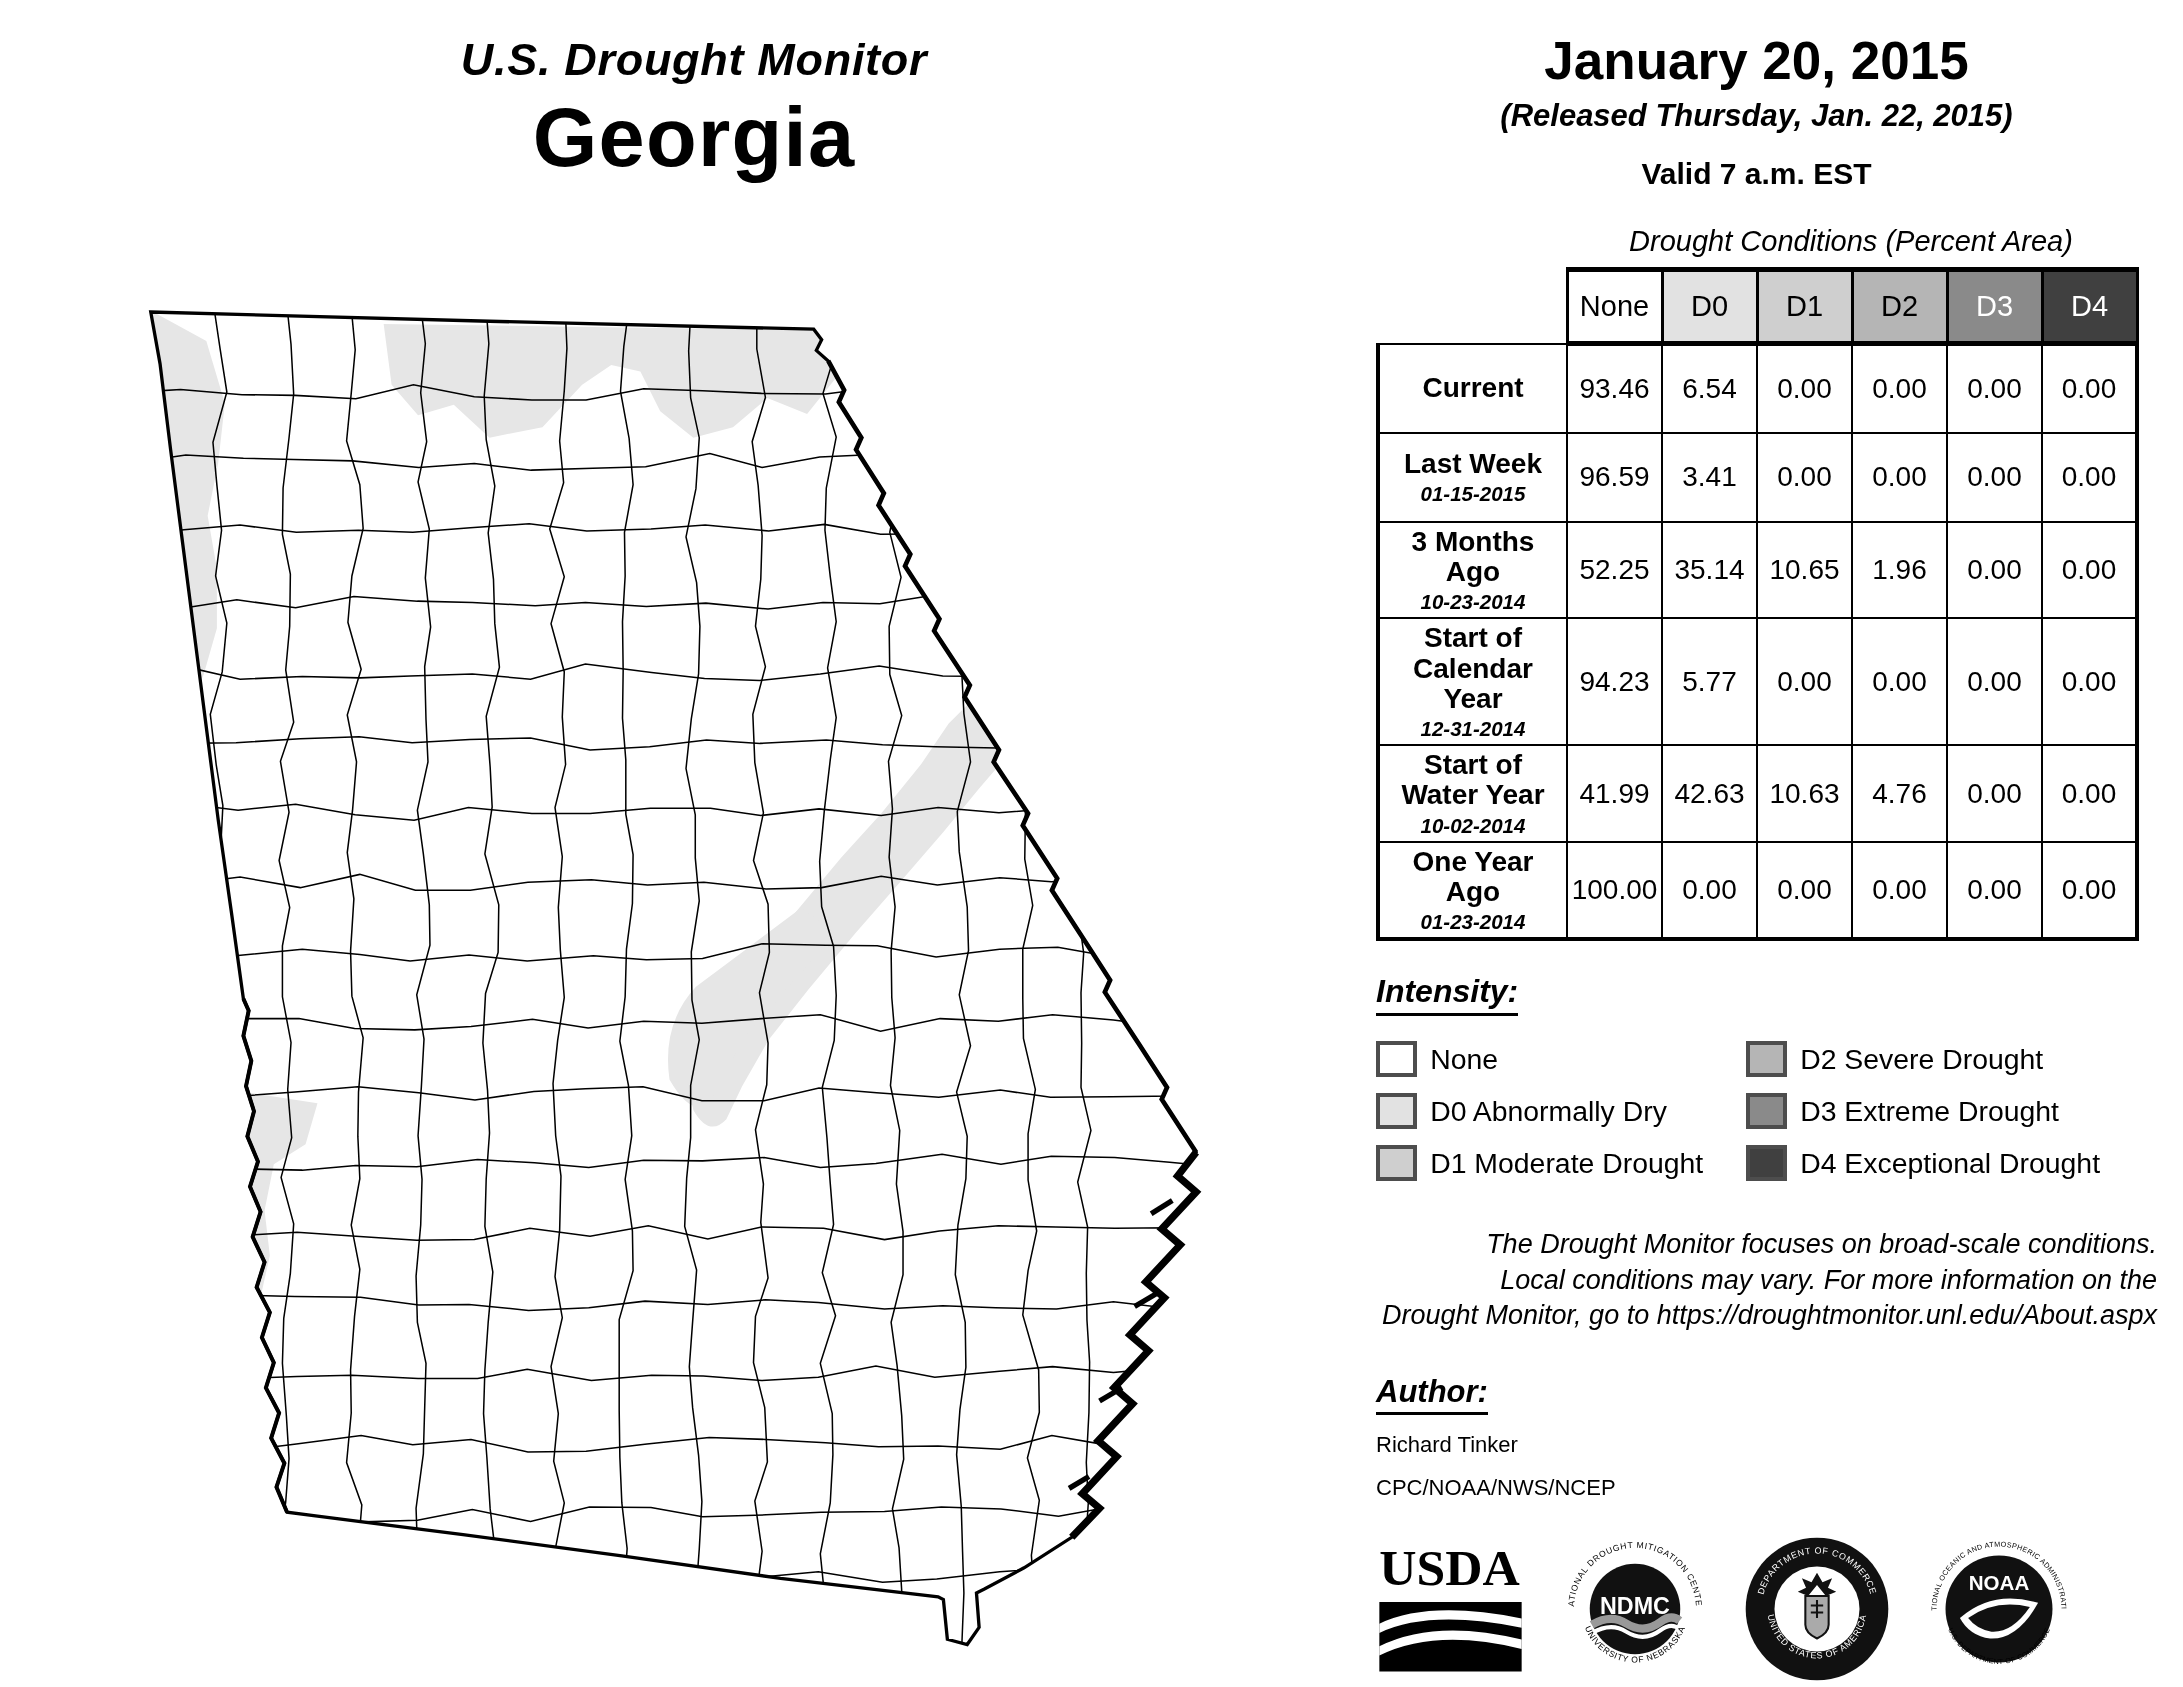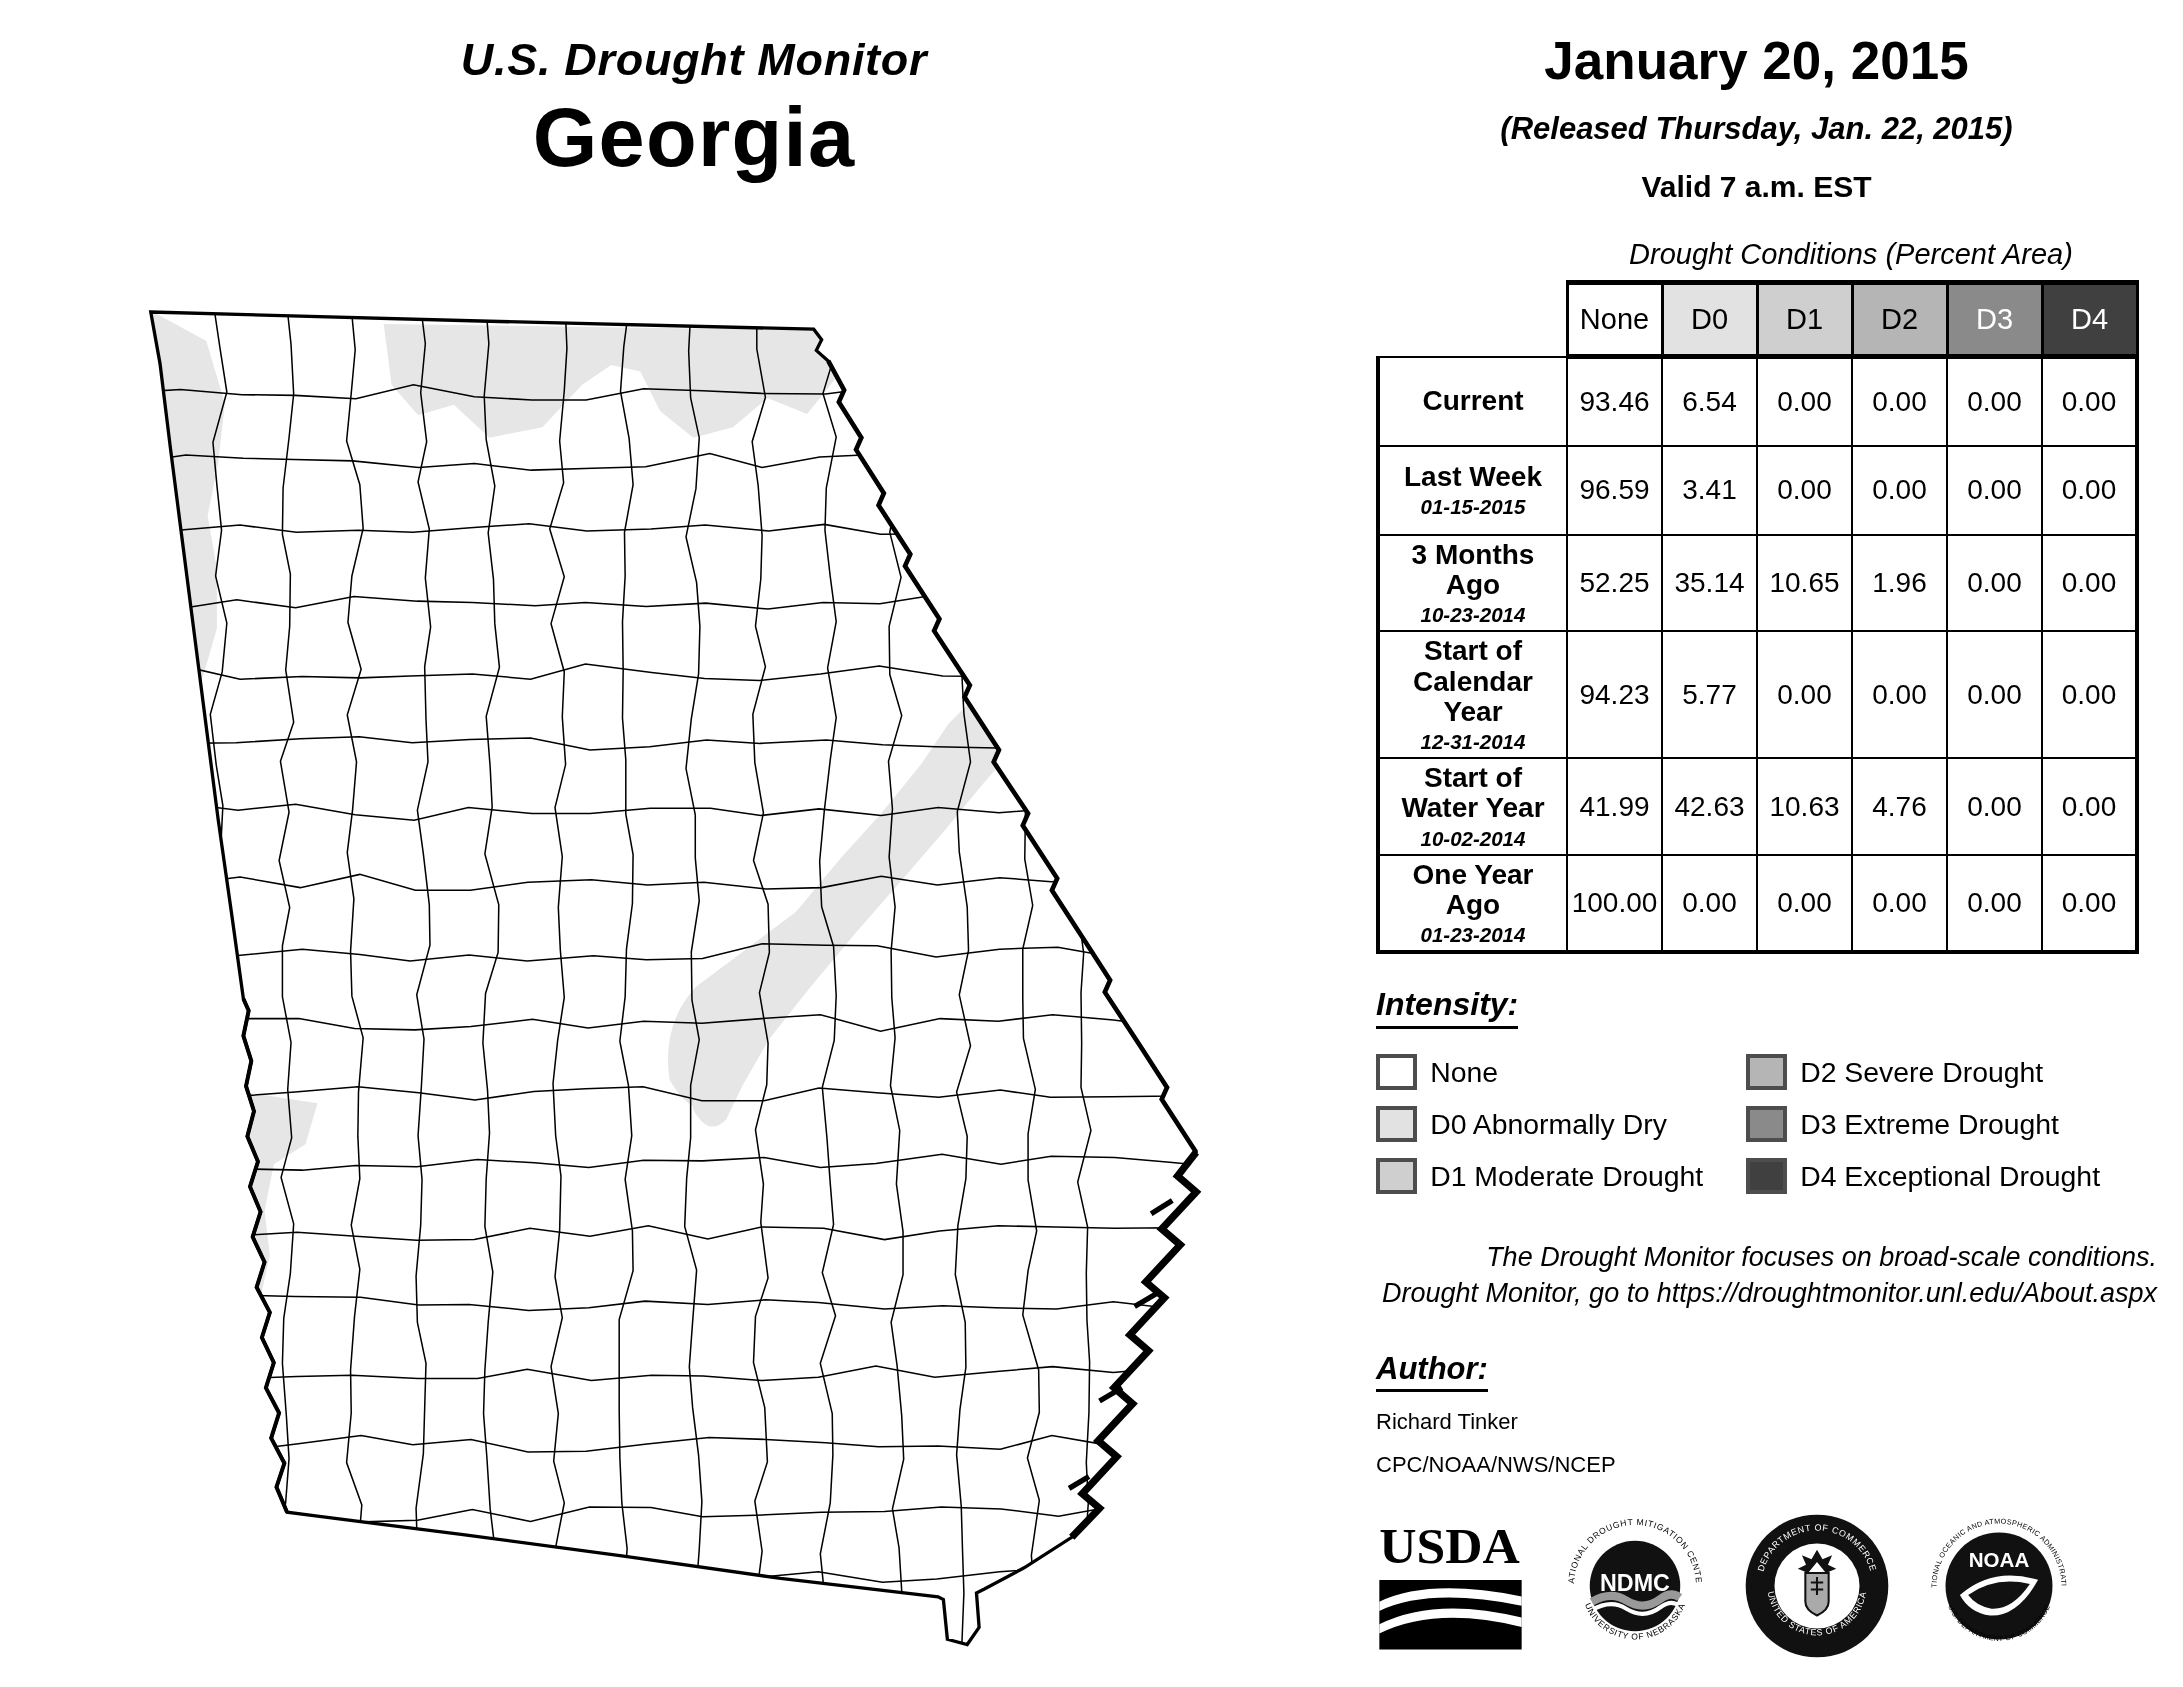--- a/index.html
+++ b/index.html
@@ -13,21 +13,21 @@
   .state-title  { font-size:83px; font-weight:bold; margin-top:4px; letter-spacing:1.3px; }
 
   
   .map-wrap { position:absolute; left:119px; top:284px; width:1138px; height:1370px; }
   .map-wrap svg { width:100%; height:100%; display:block; }
 
   
   .right { position:absolute; left:1376px; top:0; width:781px; padding-top:30px; }
   .date-block { text-align:center; width:761px; }
   .date-main  { font-size:53px; font-weight:bold; }
-  .date-released { font-size:31px; font-weight:bold; font-style:italic; margin-top:20px; }
+  .date-released { font-size:31px; font-weight:bold; font-style:italic; margin-top:7px; }
   .date-valid { font-size:30px; font-weight:bold; margin-top:23px; }
 
   .table-title { width:761px; padding-left:189px; text-align:center;
                  font-size:29px; font-style:italic; margin-top:34px; }
 
   table.drought { border-collapse:collapse; margin-top:9.3px; table-layout:fixed; width:761px; }
   table.drought col.lbl { width:189px; }
   table.drought col.val { width:95px; }
   table.drought th, table.drought td { border:2.6px solid #000; }
   table.drought tr.hdr th { border:3.3px solid #000; border-top-width:5.3px; border-bottom-width:5.3px;
@@ -255,20 +255,21 @@
           <span class="legend-label">D3 Extreme Drought</span>
         </div>
         <div class="legend-item">
           <span class="legend-swatch" style="background: rgb(64, 64, 64);"></span>
           <span class="legend-label">D4 Exceptional Drought</span>
         </div>
       </div>
 
     <div class="disclaimer" id="disclaimer">
         <div>The Drought Monitor focuses on broad-scale conditions.</div>
+        <div>Local conditions may vary. For more information on the</div>
         <div>Drought Monitor, go to https://droughtmonitor.unl.edu/About.aspx</div>
       </div>
 
     <div class="author-block">
       <div class="author-head">
         <span>Author:</span>
       </div>
       <div class="author-name">Richard Tinker</div>
       <div class="author-org">CPC/NOAA/NWS/NCEP</div>
     </div>

